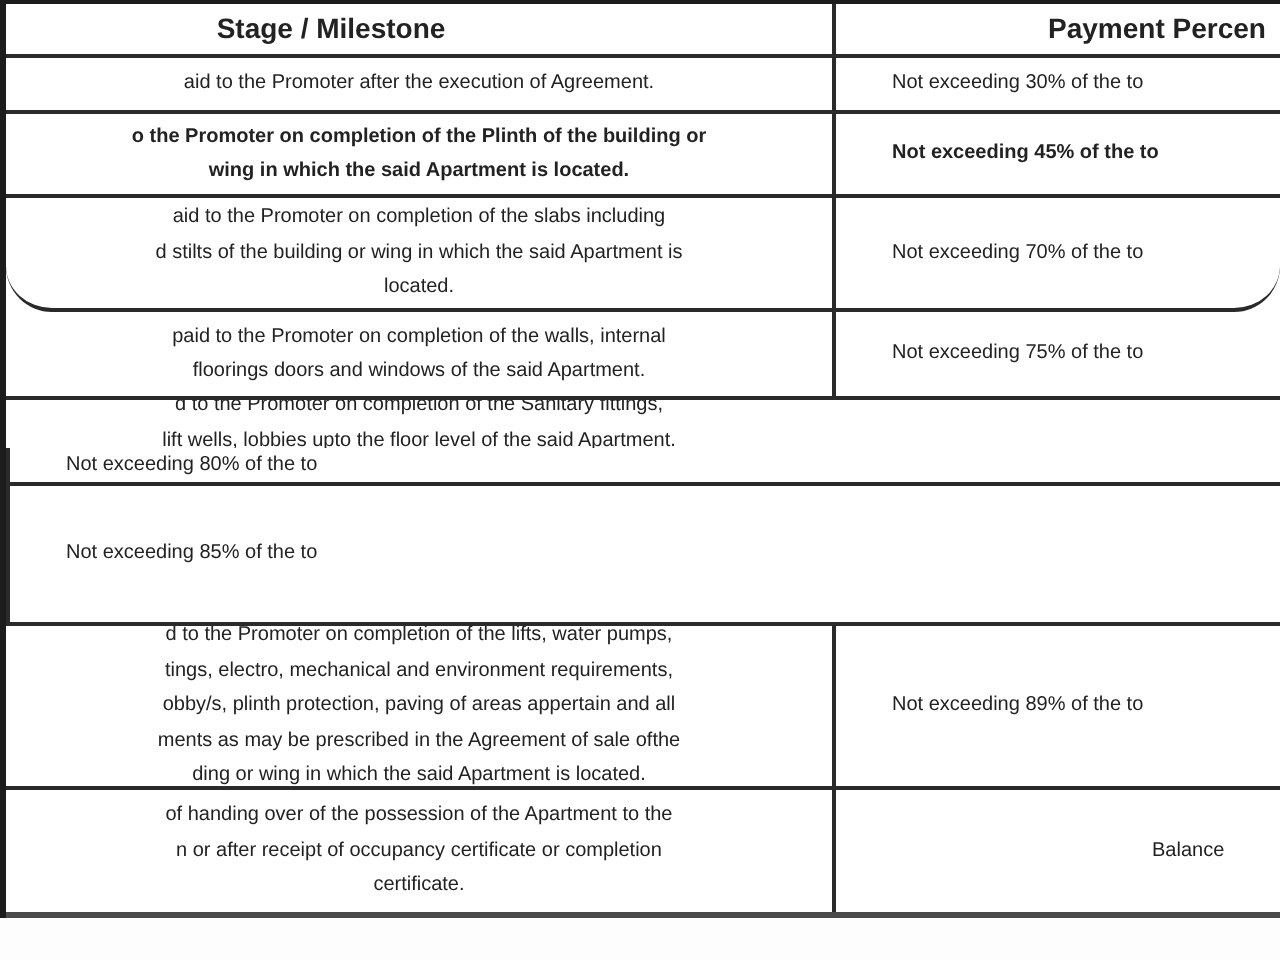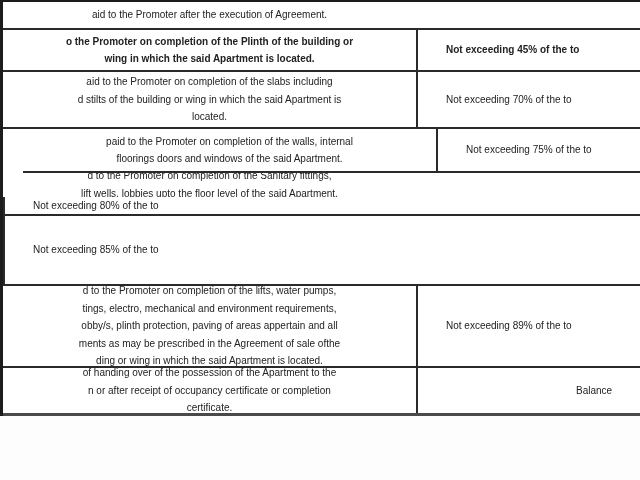--- a/index.html
+++ b/index.html
@@ -56,36 +56,41 @@
   }
   .row.header .cell { font-weight: bold; font-size: 14px; }
   .row.header .cell.left { padding-right: 88px; }
   .row.header .cell.right { padding-left: 106px; }
   .cell.right.balance { padding-left: 158px; }
 
   
   .r-h { height: 27px; }
   .r0  { height: 28px; }
   .r1  { height: 42px; font-weight: bold; }
-  .r2  { height: 57px; }
-  .r3  { height: 44px; margin-left: 20px; }
+  .r2  { height: 57px; border-radius: 23px; }
+  .r3  { height: 44px; }
   .r4  { height: 43px; flex-direction: column; }
   .r5  { height: 70px; }
   .r6  { height: 82px; }
-  .r7  { height: 48px; border-bottom: 3px solid #4a4a4a; }
+  .r7  { height: 64px; border-bottom: 3px solid #4a4a4a; }
 </style>
 </head>
 <body>
 
 <div class="page">
   <div class="table">
 
+    <div class="row header r-h">
+      <div class="cell left">Stage / Milestone</div>
+      <div class="cell right">Payment Percen</div>
+    </div>
 
     <div class="row r0">
       <div class="cell left">aid to the Promoter after the execution of Agreement.</div>
+      <div class="cell right">Not exceeding 30% of the to</div>
     </div>
 
     <div class="row r1">
       <div class="cell left">o the Promoter on completion of the Plinth of the building or
 wing in which the said Apartment is located.</div>
       <div class="cell right">Not exceeding 45% of the to</div>
     </div>
 
     <div class="row r2">
       <div class="cell left">aid to the Promoter on completion of the slabs including

